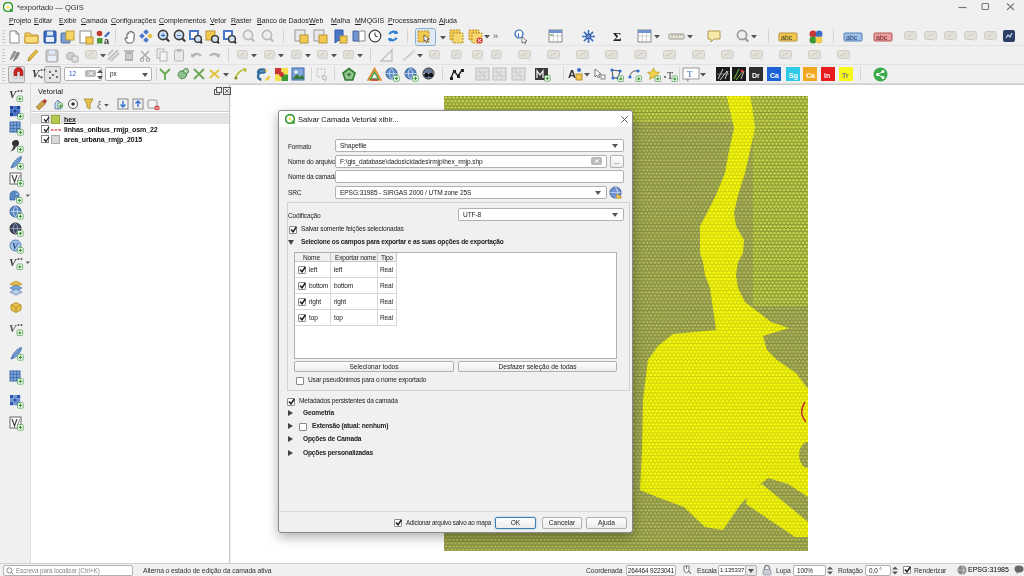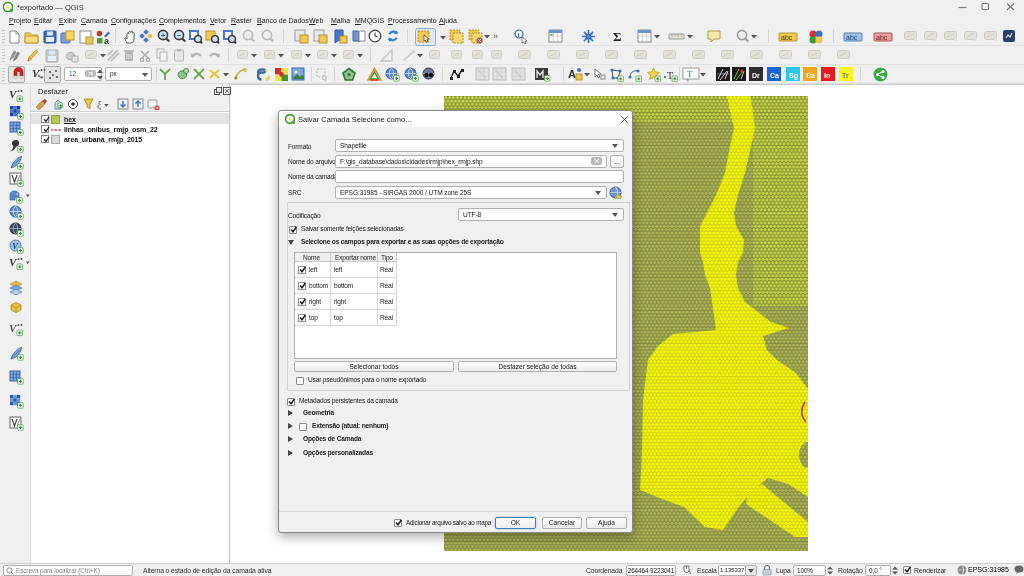--- a/index.html
+++ b/index.html
@@ -834,21 +834,21 @@
     <path d="M11.399999999999999 9.799999999999999v3.2M9.799999999999999 11.399999999999999h3.2" stroke="#3c9639" stroke-width="1.2"></path>
   </svg>
 <svg style="position:absolute;left:9px;top:416px" width="15" height="15" viewBox="0 0 15 15">
     <rect x="1" y="1" width="11" height="11" fill="#fff" stroke="#666"></rect>
     <path d="M3 3l2.5 7L8 3" stroke="#444" fill="none" stroke-width="1.2"></path>
     <path d="M8 10l3-7" stroke="#888" fill="none"></path>
     <rect x="8.6" y="8.6" width="5.6" height="5.6" rx="1" fill="#fff" stroke="#3c9639" stroke-width=".7"></rect>
     <path d="M11.399999999999999 9.799999999999999v3.2M9.799999999999999 11.399999999999999h3.2" stroke="#3c9639" stroke-width="1.2"></path>
   </svg>
 <div class="ab" id="panel">
-<div id="ptitle">Desfazer</div>
+<div id="ptitle">Vetorial</div>
 <svg style="position:absolute;left:183px;top:3px" width="8" height="8" viewBox="0 0 8 8">
       <rect x="0.5" y="2.5" width="5" height="5" fill="none" stroke="#555"></rect>
       <rect x="2.5" y="0.5" width="5" height="5" fill="#f0f0f0" stroke="#555"></rect>
     </svg>
 <svg style="position:absolute;left:192px;top:3px" width="8" height="8" viewBox="0 0 8 8">
       <rect x="0.5" y="0.5" width="7" height="7" fill="none" stroke="#555"></rect>
       <path d="M2 2l4 4M6 2L2 6" stroke="#555" stroke-width=".8"></path>
     </svg>
 <svg style="position:absolute;left:4px;top:14px" width="13" height="12" viewBox="0 0 13 12">
       <path d="M1 9c2-1 3-4 6-6l3 3c-2 3-5 4-6 6z" fill="#caa24a" stroke="#96722a" stroke-width=".6"></path>
@@ -944,21 +944,21 @@
 <ellipse cx="364" cy="359" rx="9" ry="13" fill="url(#ph1)"></ellipse>
 <path d="M361 306 q-7 11 1 20" fill="none" stroke="#c0392b" stroke-width="1.5"></path>
 </svg>
 <div class="ab" id="dialog">
 <div id="dtitle">
 <svg style="position:absolute;left:6px;top:3px" width="10" height="10" viewBox="0 0 10 10">
         <circle cx="5" cy="5" r="4.4" fill="#fff" stroke="#3a9b35" stroke-width="1.6"></circle>
         <path d="M7 7l2.6 2.6" stroke="#3a9b35" stroke-width="1.8"></path>
         <circle cx="5" cy="5" r="1.5" fill="#f4e24c"></circle>
       </svg>
-<span style="position:absolute;left:19px;top:4px">Salvar Camada Selecione como...</span>
+<span style="position:absolute;left:19px;top:4px">Salvar Camada Vetorial xibir...</span>
 <svg style="position:absolute;left:341px;top:4px" width="9" height="9" viewBox="0 0 9 9">
         <path d="M1.5 1.5l6 6M7.5 1.5l-6 6" stroke="#444" stroke-width=".9"></path>
       </svg>
 </div>
 <span class="dlabel" style="left:9px;top:32px;">Formato</span>
 <div class="dfield" style="left:56px;top:28px;width:289px;height:13px;line-height:11px"><span style="margin-left:4px">Shapefile</span></div>
     <i class="combo-arrow" style="left:333px;top:33px"></i>
 <span class="dlabel" style="left:9px;top:47px;">Nome do arquivo</span>
 <div class="dfield" style="left:56px;top:44px;width:272px;height:13px;line-height:11px"><span style="margin-left:4px">F:\gis_database\dados\cidades\rmjp\hex_rmjp.shp</span></div>
 <svg style="position:absolute;left:312px;top:46px" width="12" height="9" viewBox="0 0 12 9">

